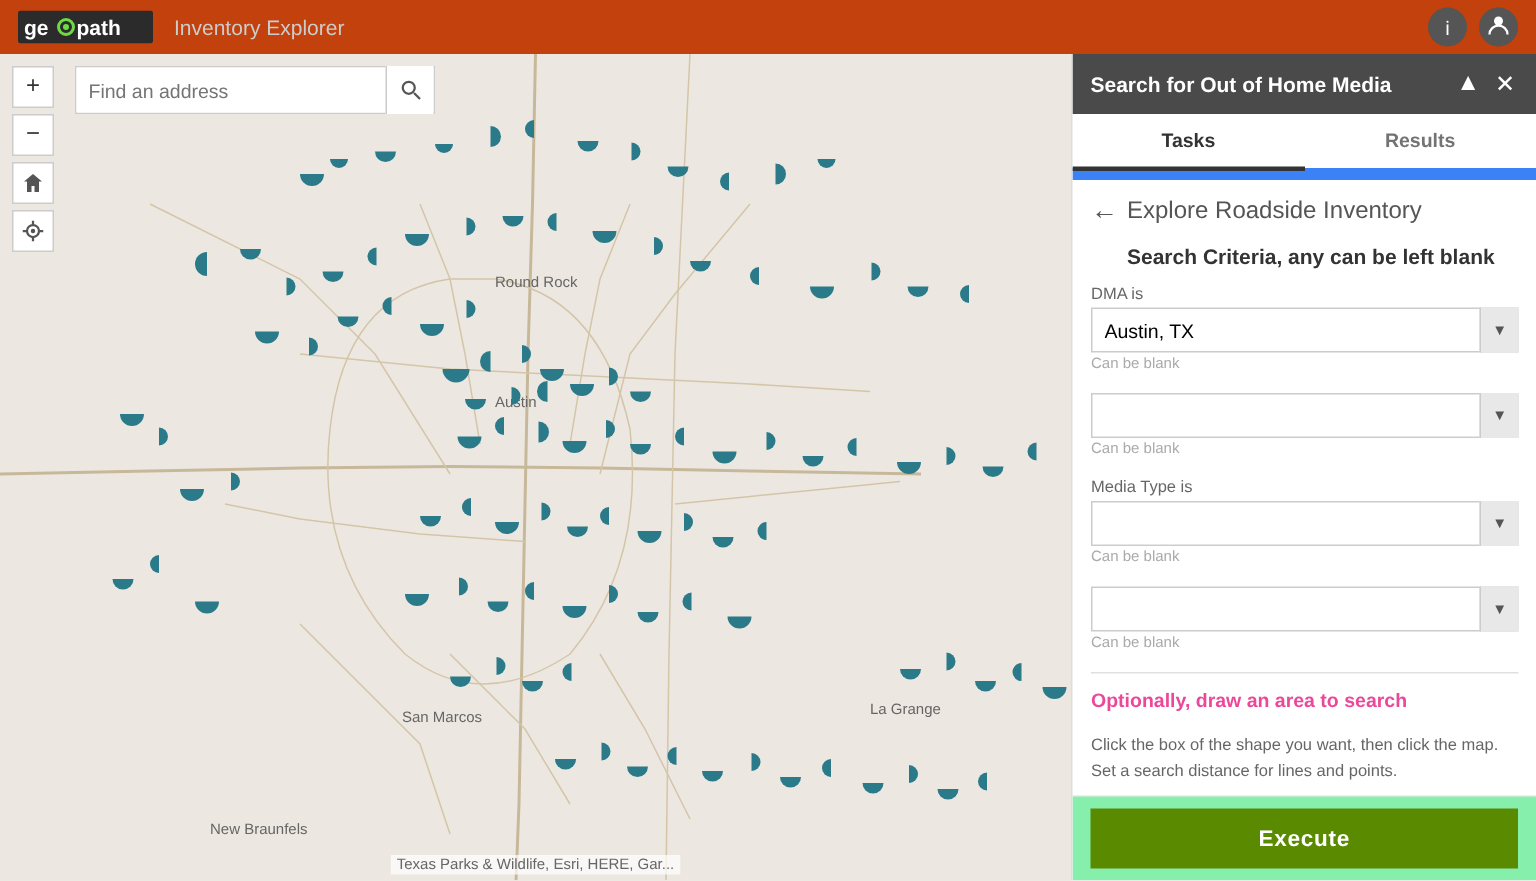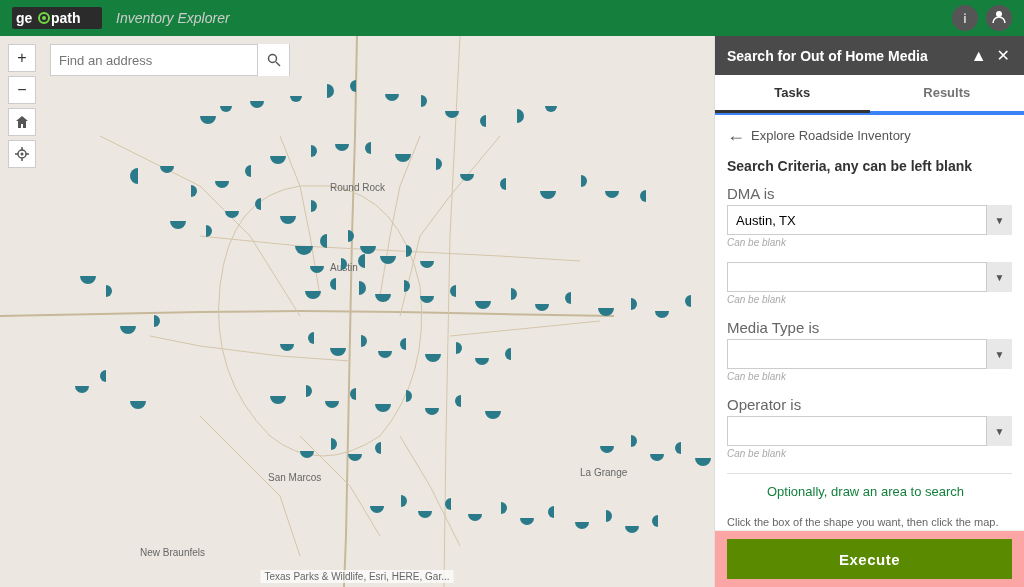--- a/index.html
+++ b/index.html
@@ -1,36 +1,35 @@
 <!DOCTYPE html>
 <html><head>
   <meta charset="utf-8">
   <style>
     * { box-sizing: border-box; margin: 0; padding: 0; }
     body { font-family: Arial, sans-serif; width: 1024px; height: 587px; overflow: hidden; background: #f0f0f0; }
 
     
     #header {
       height: 36px;
-      background: #15803d;
+      background: #c2410c;
       display: flex;
       align-items: center;
       padding: 0 12px;
       gap: 10px;
     }
     #logo-area {
       display: flex;
       align-items: center;
       gap: 6px;
     }
     #app-title {
       color: #ccc;
       font-size: 14px;
       margin-left: 4px;
-      font-style: italic;
     }
     #header-icons {
       margin-left: auto;
       display: flex;
       gap: 8px;
       align-items: center;
     }
     .header-icon-btn {
       width: 26px;
       height: 26px;
@@ -166,21 +165,21 @@
       border: none;
       color: white;
       cursor: pointer;
       font-size: 16px;
       padding: 0 2px;
     }
 
     
     #panel-tabs {
       display: flex;
-      border-bottom: 4px solid #3b82f6;
+      border-bottom: 8px solid #3b82f6;
     }
     .panel-tab {
       flex: 1;
       padding: 10px 0;
       text-align: center;
       font-size: 13px;
       font-weight: bold;
       cursor: pointer;
       color: #737373;
       border-bottom: 3px solid transparent;
@@ -204,38 +203,39 @@
       align-items: center;
       gap: 6px;
       margin-bottom: 12px;
       cursor: pointer;
     }
     #back-arrow {
       font-size: 18px;
       color: #555;
     }
     #back-label {
-      font-size: 13px;
+      font-size: 16px;
       color: #555;
     }
 
     
     .section-title {
       font-size: 14px;
       font-weight: bold;
       color: #333;
       margin-bottom: 10px;
+      margin-left: 24px;
     }
 
     
     .form-group {
       margin-bottom: 14px;
     }
     .form-label {
-      font-size: 15px;
+      font-size: 11px;
       color: #666;
       margin-bottom: 3px;
       margin-top: 11px;
     }
     .form-select-wrap {
       position: relative;
       display: flex;
       align-items: flex-start;
     }
     .form-select {
@@ -261,47 +261,45 @@
       align-items: center;
       justify-content: center;
       pointer-events: none;
       font-size: 10px;
       color: #555;
     }
     .can-be-blank {
       font-size: 10px;
       color: #aaa;
       margin-top: 2px;
-      font-style: italic;
     }
 
     
     .optional-section {
       border-top: 1px solid #e0e0e0;
       padding-top: 10px;
       margin-top: 4px;
     }
     .optional-title {
       font-size: 13px;
-      font-weight: normal;
-      color: #15803d;
+      font-weight: bold;
+      color: #ec4899;
       margin-bottom: 5px;
-      margin-left: 40px;
     }
     .optional-desc {
       font-size: 11px;
       color: #666;
       line-height: 1.5;
       margin-top: 15px;
     }
 
     
     #execute-btn-wrap {
       padding: 8px 12px;
-      background: #fca5a5;
+      background: #86efac;
       border-top: 1px solid #eee;
     }
     #execute-btn {
       width: 100%;
       height: 40px;
       background: #5a8a00;
       color: white;
       border: none;
       font-size: 15px;
       font-weight: bold;
@@ -592,21 +590,20 @@
         <div class="form-select-wrap">
           <select class="form-select">
             <option value=""></option>
           </select>
           <span class="select-arrow">▼</span>
         </div>
         <div class="can-be-blank">Can be blank</div>
       </div>
 
       <div class="form-group">
-        <div class="form-label">Operator is</div>
         <div class="form-select-wrap">
           <select class="form-select">
             <option value=""></option>
           </select>
           <span class="select-arrow">▼</span>
         </div>
         <div class="can-be-blank">Can be blank</div>
       </div>
 
       <div class="optional-section">

